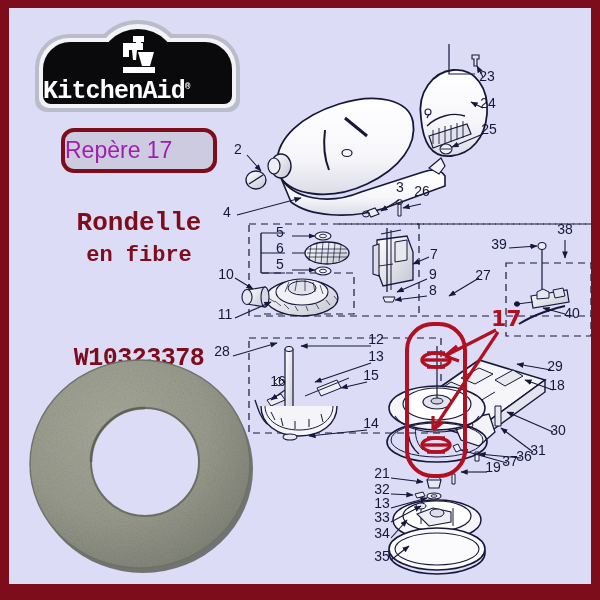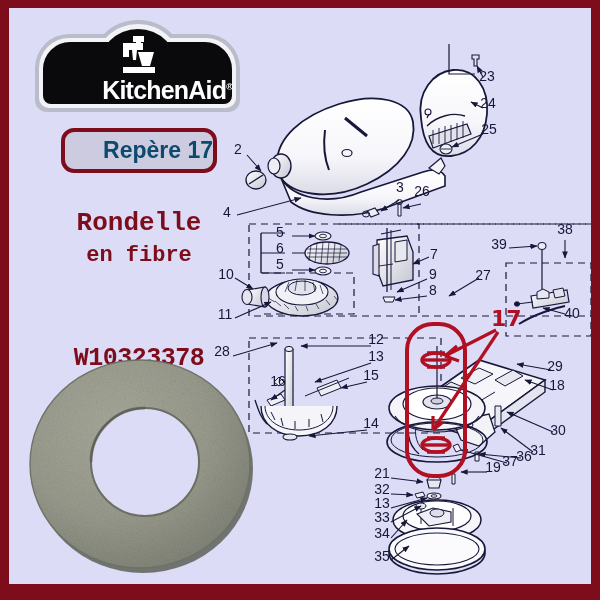--- a/index.html
+++ b/index.html
@@ -45,34 +45,34 @@
     background:#0a0a0c;border-radius:27px 27px 8px 8px;
   }
   #logo .arch-in{
     position:absolute;left:63px;top:1px;width:80px;height:44px;
     background:#0a0a0c;border-radius:40px 40px 0 0;
   }
   #logo .mixer-ico{position:absolute;left:78px;top:6px;width:50px;height:42px;}
   #logo .wordmark{
     position:absolute;left:8px;top:44px;width:189px;height:30px;
     color:#fff;font-weight:bold;font-size:25px;letter-spacing:-0.8px;
-    text-align:right;line-height:30px;font-family:Liberation Sans, sans-serif;
+    text-align:left;line-height:30px;font-family:Liberation Mono, monospace;
   }
   #logo .reg{font-size:9px;vertical-align:super;}
 
   
   #repere{
     position:absolute;left:52px;top:120px;width:156px;height:45px;
     border:4px solid #7d0d1b;border-radius:13px;
     background:#cdcbe0;
     box-sizing:border-box;
   }
   #repere .txt{
-    color:#0c4a6e;font-weight:bold;font-size:23px;
-    text-align:right;line-height:37px;
+    color:#a21caf;font-weight:normal;font-size:23px;
+    text-align:left;line-height:37px;
   }
 
   
   .lefttxt{
     position:absolute;color:#7d0d1b;font-weight:bold;text-align:center;
     font-family:Liberation Mono, monospace;
   }
   #t-line1{left:40px;top:200px;width:180px;font-size:26px;}
   #t-line2{left:40px;top:235px;width:180px;font-size:22px;}
   #t-pn{left:30px;top:303px;width:200px;font-size:25px;letter-spacing:-0.5px;margin-top:33px;}

